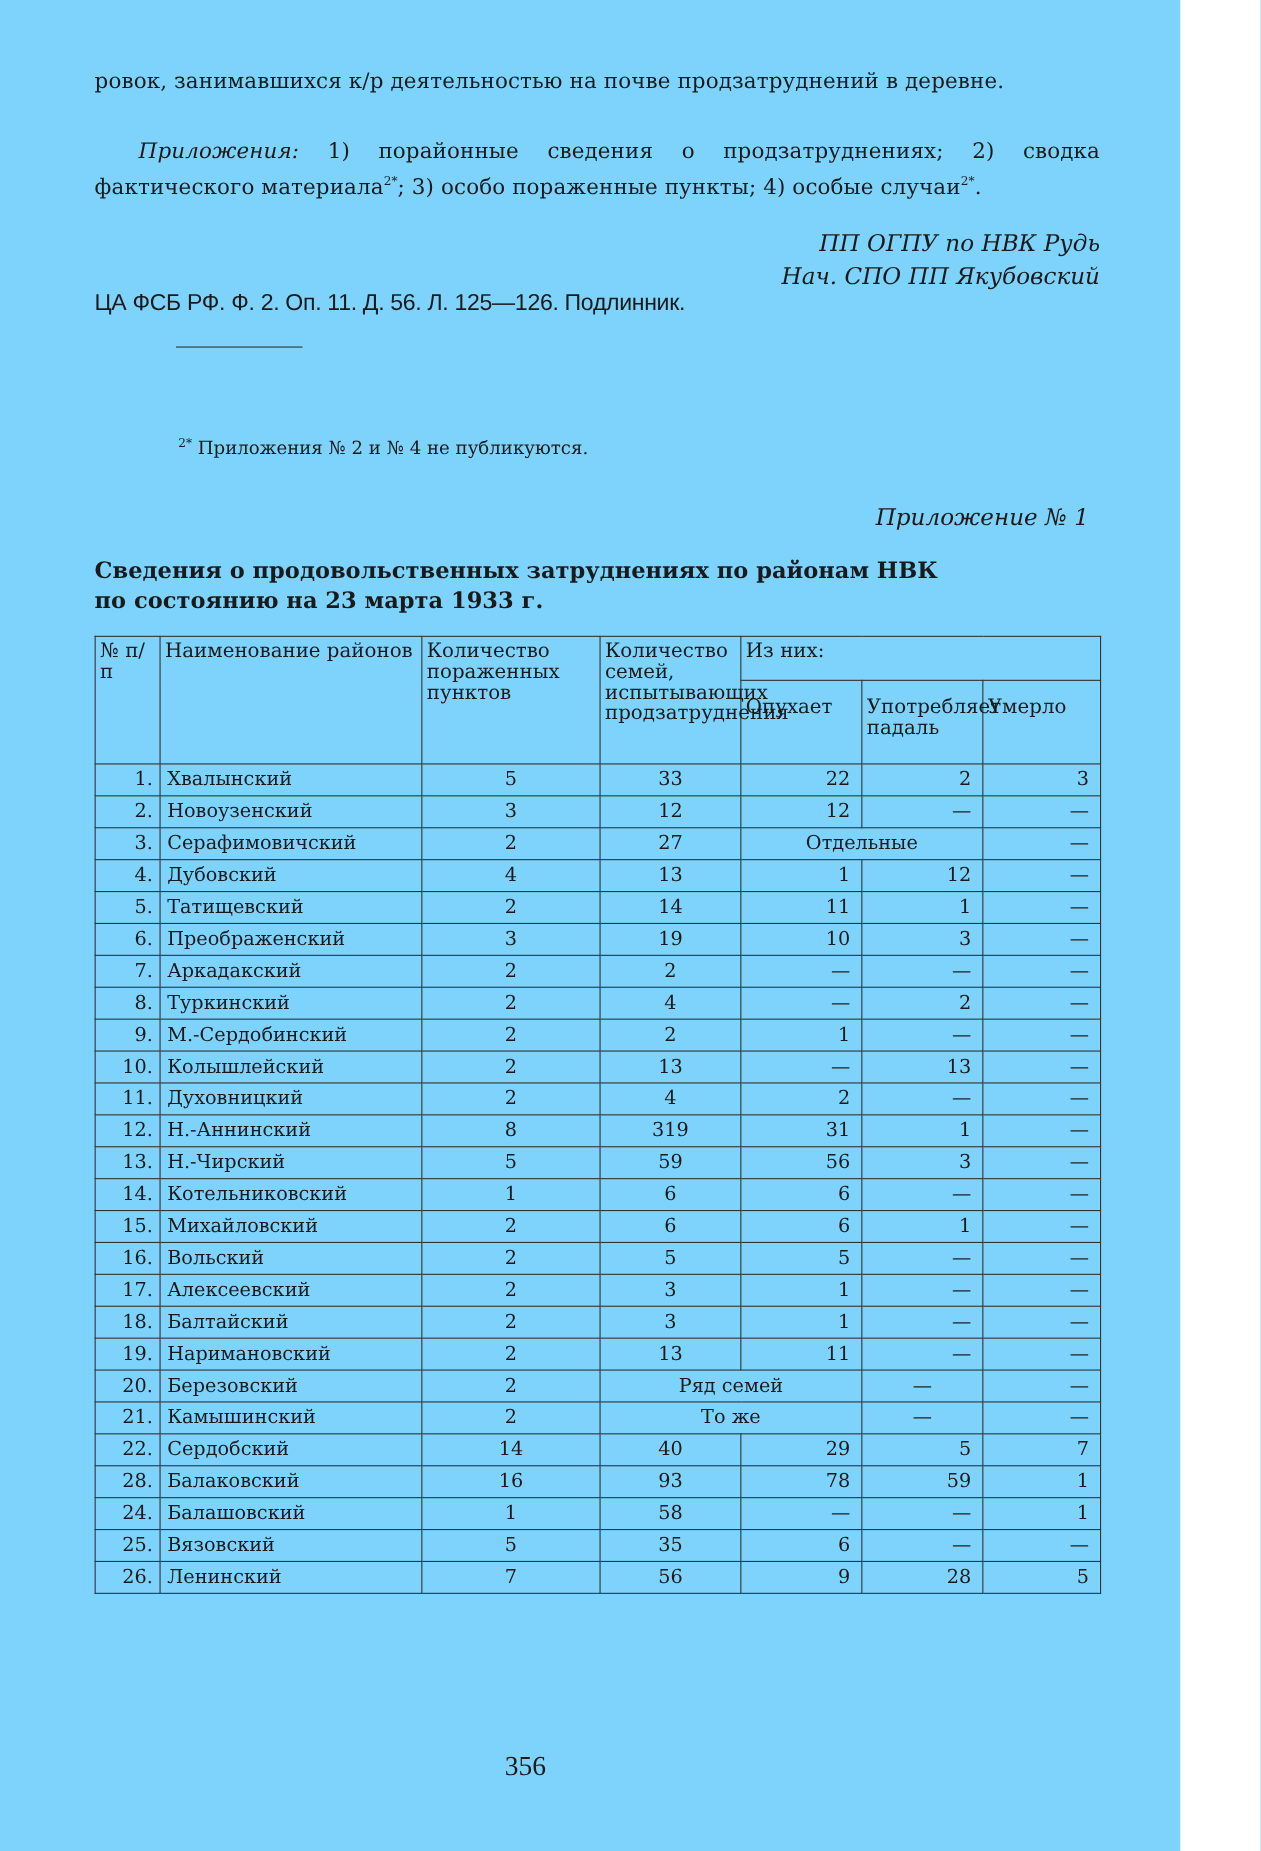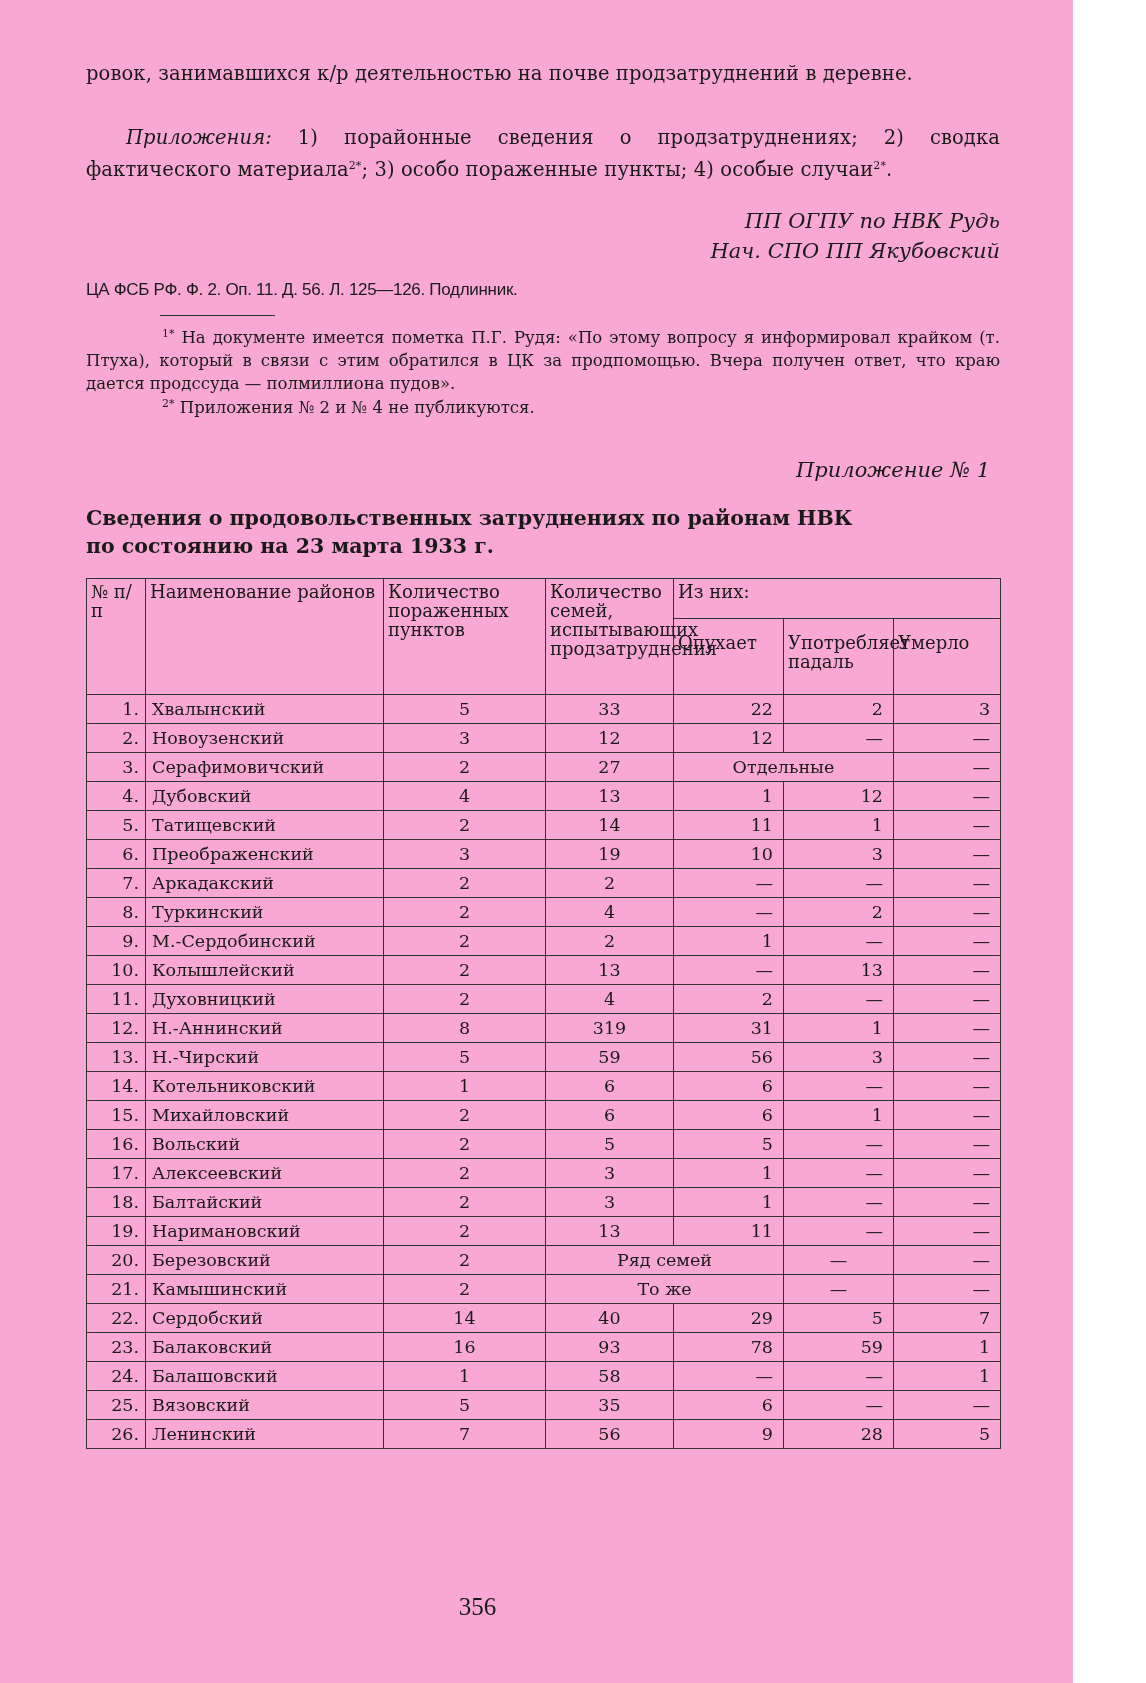--- a/index.html
+++ b/index.html
@@ -2,29 +2,29 @@
 <html><head>
 <meta charset="utf-8">
 <style>
   html, body { margin: 0; padding: 0; }
   body {
     width: 1146px; height: 1683px; background: #ffffff; position: relative; overflow: hidden;
     font-family: "DejaVu Serif", serif; color: #1a1a1a;
   }
   .page {
     position: absolute; left: 0; top: 0; width: 1073px; height: 1683px;
-    background: #f9a8d4;
+    background: #7dd3fc;
   }
   .p {
     position: absolute; left: 86px; width: 914px; font-size: 19.5px; line-height: 32px;
     text-align: justify; letter-spacing: 0.1px; font-family: "DejaVu Serif", serif;
   }
   .it { font-style: italic; }
   .sig { position: absolute; right: 73px; font-size: 21px; font-style: italic; line-height: 30px; text-align: center; }
-  .archive { position: absolute; left: 86px; top: 280px; font-family: "Liberation Sans", sans-serif; font-size: 17px; letter-spacing: -0.3px; }
+  .archive { position: absolute; left: 86px; top: 264px; font-family: "Liberation Sans", sans-serif; font-size: 21px; letter-spacing: -0.3px; }
   .fn-rule { position: absolute; left: 160px; top: 315px; width: 115px; border-top: 1px solid #333; }
   .fn { position: absolute; left: 86px; width: 914px; font-size: 16.5px; line-height: 23px; text-align: justify; }
   sup { font-size: 11px; vertical-align: super; line-height: 0; }
   .appendix { position: absolute; right: 83px; top: 458px; font-size: 21px; font-style: italic; }
   .title { position: absolute; left: 86px; width: 914px; font-weight: bold; font-size: 20.5px; line-height: 28px; top: 504px; font-family: "DejaVu Serif", serif; }
   table {
     position: absolute; left: 86px; top: 578px; width: 914px; border-collapse: collapse;
     font-size: 17.5px; table-layout: fixed;
   }
   td, th { border: 1.5px solid #333; padding: 0 4px; height: 28px; line-height: 28px; }
@@ -49,23 +49,20 @@
     <span class="it">Приложения:</span><span> 1) порайонные сведения о продзатруднениях; 2) сводка фактического материала</span><sup>2*</sup><span>; 3) особо пораженные пункты; 4) особые случаи</span><sup>2*</sup><span>.</span>
   </div>
 
   <div class="sig" style="top:206px;">ПП ОГПУ по НВК Рудь</div>
   <div class="sig" style="top:236px;">Нач. СПО ПП Якубовский</div>
 
   <div class="archive">ЦА ФСБ РФ. Ф. 2. Оп. 11. Д. 56. Л. 125—126. Подлинник.</div>
 
   <div class="fn-rule"></div>
 
-  <div class="fn" style="top:326px; text-indent:76px;">
-    <sup>1*</sup><span> На документе имеется пометка П.Г. Рудя: «По этому вопросу я информировал крайком (т. Птуха), который в связи с этим обратился в ЦК за продпомощью. Вчера получен ответ, что краю дается продссуда — полмиллиона пудов».</span>
-  </div>
   <div class="fn" style="top:396px; text-indent:76px;">
     <sup>2*</sup><span> Приложения № 2 и № 4 не публикуются.</span>
   </div>
 
   <div class="appendix">Приложение № 1</div>
 
   <div class="title">
     <div>Сведения о продовольственных затруднениях по районам НВК</div>
     <div>по состоянию на 23 марта 1933 г.</div>
   </div>
@@ -284,21 +281,21 @@
         <tr>
           <td class="num">22.</td>
           <td class="name">Сердобский</td>
           <td class="c">14</td>
           <td class="c">40</td>
           <td class="r">29</td>
           <td class="r">5</td>
           <td class="r">7</td>
         </tr>
         <tr>
-          <td class="num">23.</td>
+          <td class="num">28.</td>
           <td class="name">Балаковский</td>
           <td class="c">16</td>
           <td class="c">93</td>
           <td class="r">78</td>
           <td class="r">59</td>
           <td class="r">1</td>
         </tr>
         <tr>
           <td class="num">24.</td>
           <td class="name">Балашовский</td>

